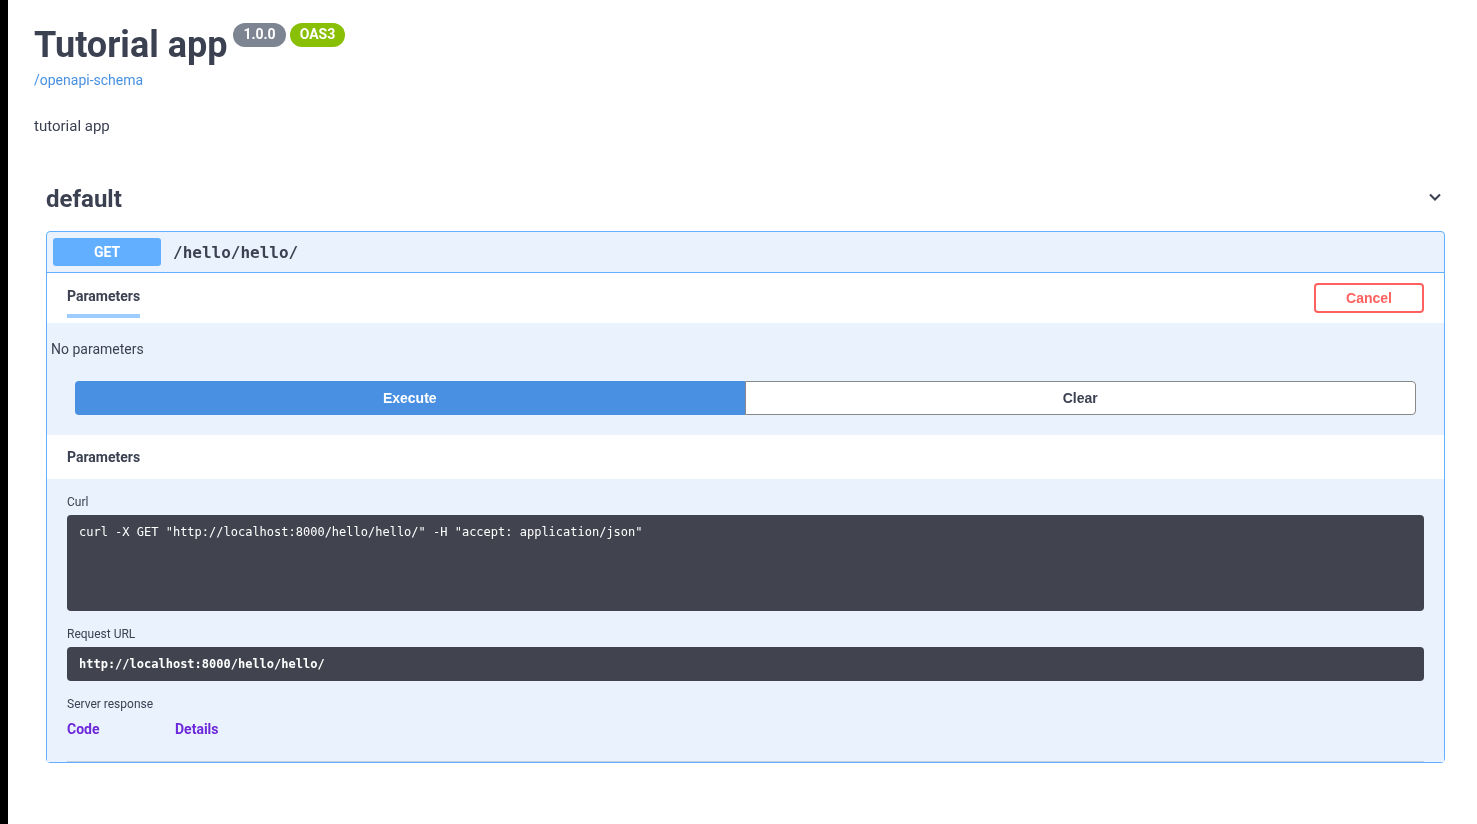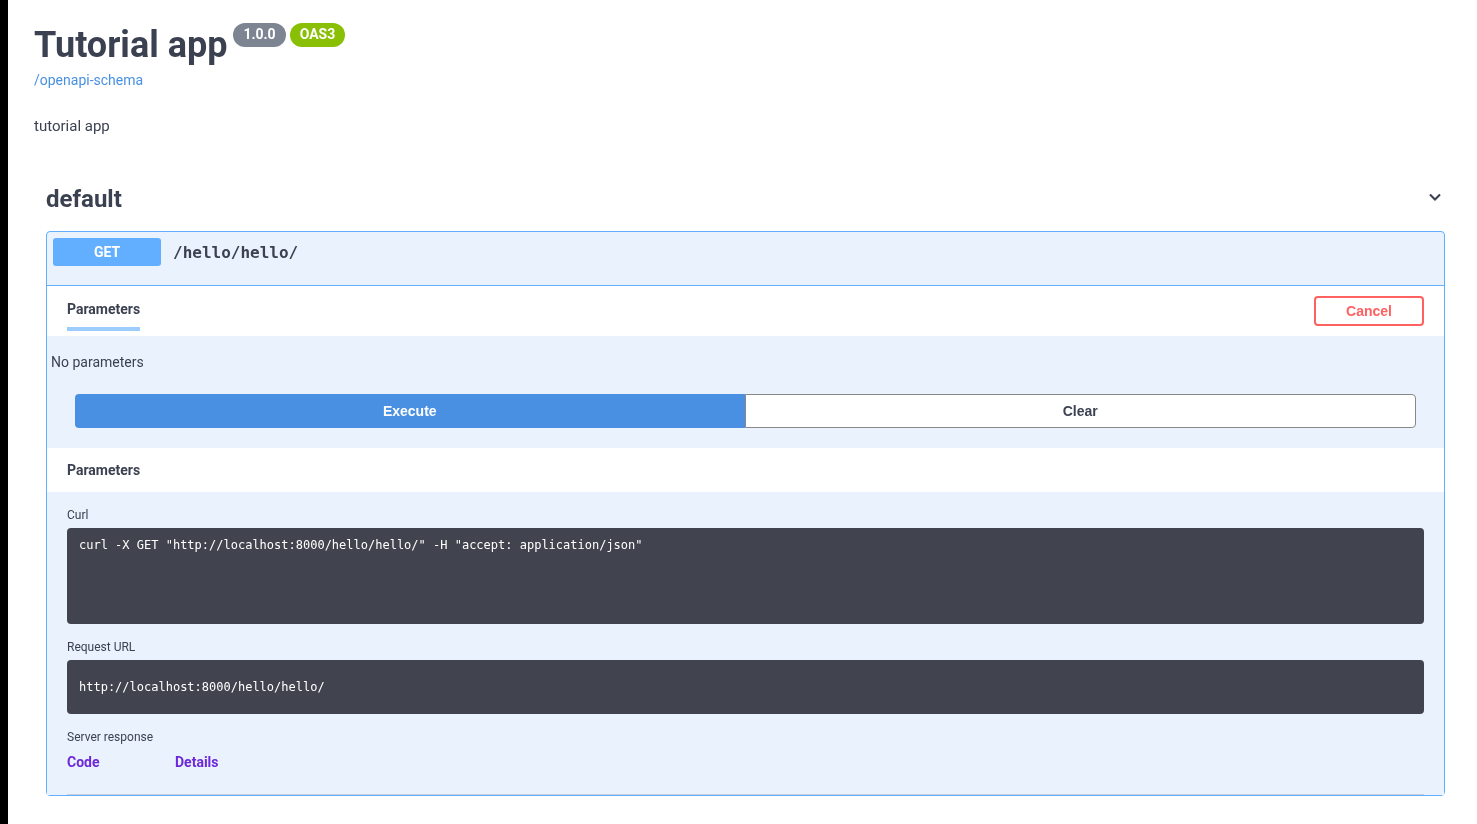--- a/index.html
+++ b/index.html
@@ -93,21 +93,21 @@
     height: 20px;
   }
   .op-block {
     border: 1px solid #61affe;
     border-radius: 4px;
     background: #eaf3fd;
   }
   .op-summary {
     display: flex;
     align-items: center;
-    padding: 6px 16px 19px 6px;
+    padding: 6px 16px 6px 6px;
     cursor: pointer;
   }
   .method-badge {
     background: #61affe;
     color: #fff;
     font-size: 14px;
     font-weight: 700;
     padding: 6px 0;
     width: 108px;
     text-align: center;
@@ -203,21 +203,21 @@
     color: #fff;
     font-family: ui-monospace, SFMono-Regular, "SF Mono", Menlo, Consolas, monospace;
     font-size: 12px;
     padding: 10px 12px;
     border-radius: 4px;
     white-space: pre-wrap;
     word-break: break-all;
     margin-bottom: 16px;
   }
   .curl-box { min-height: 96px; }
-  .url-box { padding: 20px 12px; }
+  .url-box { padding: 10px 12px; font-weight: bold; }
   .server-response-label {
     font-size: 12px;
     color: #3b4151;
     margin-bottom: 10px;
     margin-top: 13px;
   }
   .resp-table-header {
     display: flex;
     font-size: 14px;
     font-weight: 700;

